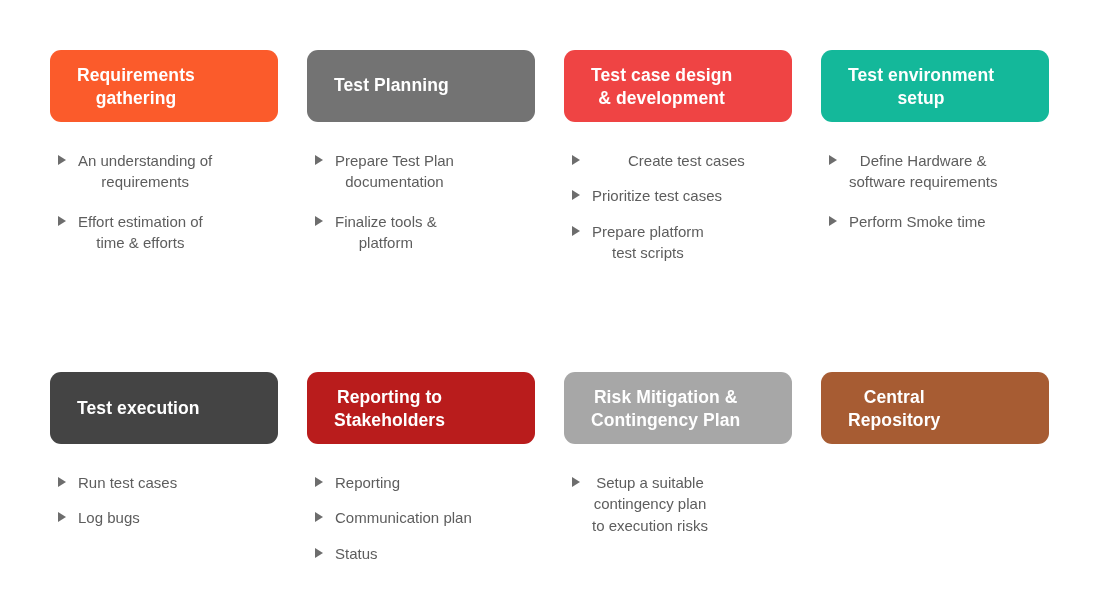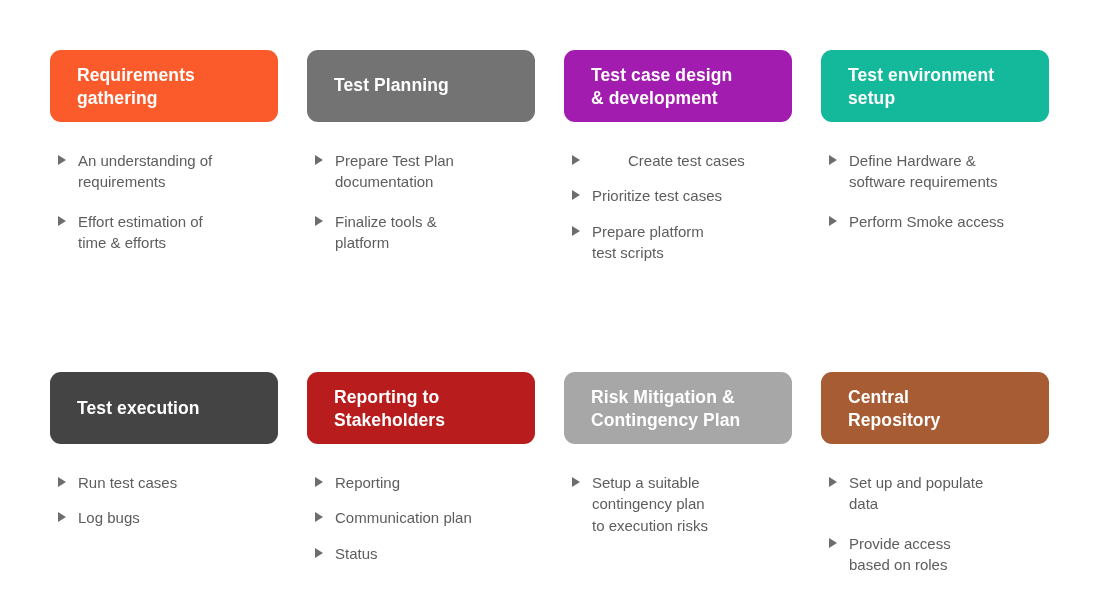--- a/index.html
+++ b/index.html
@@ -20,20 +20,21 @@
     position: relative;
     width: 1100px;
     height: 600px;
     padding: 50px 48px 0 50px;
   }
 
   .row {
     display: flex;
     gap: 29px;
     align-items: flex-start;
+    text-align: center;
   }
 
   .row-top { margin-bottom: 0; }
   .row-bottom { margin-top: 95px; }
 
   .card {
     width: 228px;
     flex: 0 0 228px;
     display: flex;
     flex-direction: column;
@@ -152,21 +153,21 @@
                 <path d="M0 0 L8 5 L0 10 Z" fill="#6d6d6d"></path>
               </svg>
           </span>
           <span class="bullet-text" style="color: rgb(93, 93, 93);">Finalize tools &amp;
 platform</span>
         </li>
       </ul>
     </div>
 
     <div class="card">
-      <div class="card-header two-line" style="background: #a21caf;">
+      <div class="card-header two-line" style="background: #ef4444;">
         <span class="title-text">Test case design
 &amp; development</span>
       </div>
       <ul class="bullets compact">
         <li class="bullet">
           <span class="bullet-icon">
             <svg width="8" height="10" viewBox="0 0 8 10">
                 <path d="M0 0 L8 5 L0 10 Z" fill="#6d6d6d"></path>
               </svg>
           </span>
@@ -206,21 +207,21 @@
           </span>
           <span class="bullet-text" style="color: rgb(93, 93, 93);">Define Hardware &amp;
 software requirements</span>
         </li>
         <li class="bullet">
           <span class="bullet-icon">
             <svg width="8" height="10" viewBox="0 0 8 10">
                 <path d="M0 0 L8 5 L0 10 Z" fill="#6d6d6d"></path>
               </svg>
           </span>
-          <span class="bullet-text" style="color: rgb(93, 93, 93);">Perform Smoke access</span>
+          <span class="bullet-text" style="color: rgb(93, 93, 93);">Perform Smoke time</span>
         </li>
       </ul>
     </div>
 
   </div>
 
   <div class="row row-bottom">
 
     <div class="card">
       <div class="card-header" style="background: rgb(68, 68, 68);">
@@ -296,37 +297,17 @@
 to execution risks</span>
         </li>
       </ul>
     </div>
 
     <div class="card">
       <div class="card-header two-line" style="background: rgb(167, 92, 51);">
         <span class="title-text">Central
 Repository</span>
       </div>
-      <ul class="bullets">
-        <li class="bullet">
-          <span class="bullet-icon">
-            <svg width="8" height="10" viewBox="0 0 8 10">
-                <path d="M0 0 L8 5 L0 10 Z" fill="#6d6d6d"></path>
-              </svg>
-          </span>
-          <span class="bullet-text" style="color: rgb(93, 93, 93);">Set up and populate
-data</span>
-        </li>
-        <li class="bullet">
-          <span class="bullet-icon">
-            <svg width="8" height="10" viewBox="0 0 8 10">
-                <path d="M0 0 L8 5 L0 10 Z" fill="#6d6d6d"></path>
-              </svg>
-          </span>
-          <span class="bullet-text" style="color: rgb(93, 93, 93);">Provide access
-based on roles</span>
-        </li>
-      </ul>
     </div>
 
   </div>
 
 </div>
 
 </body></html>

